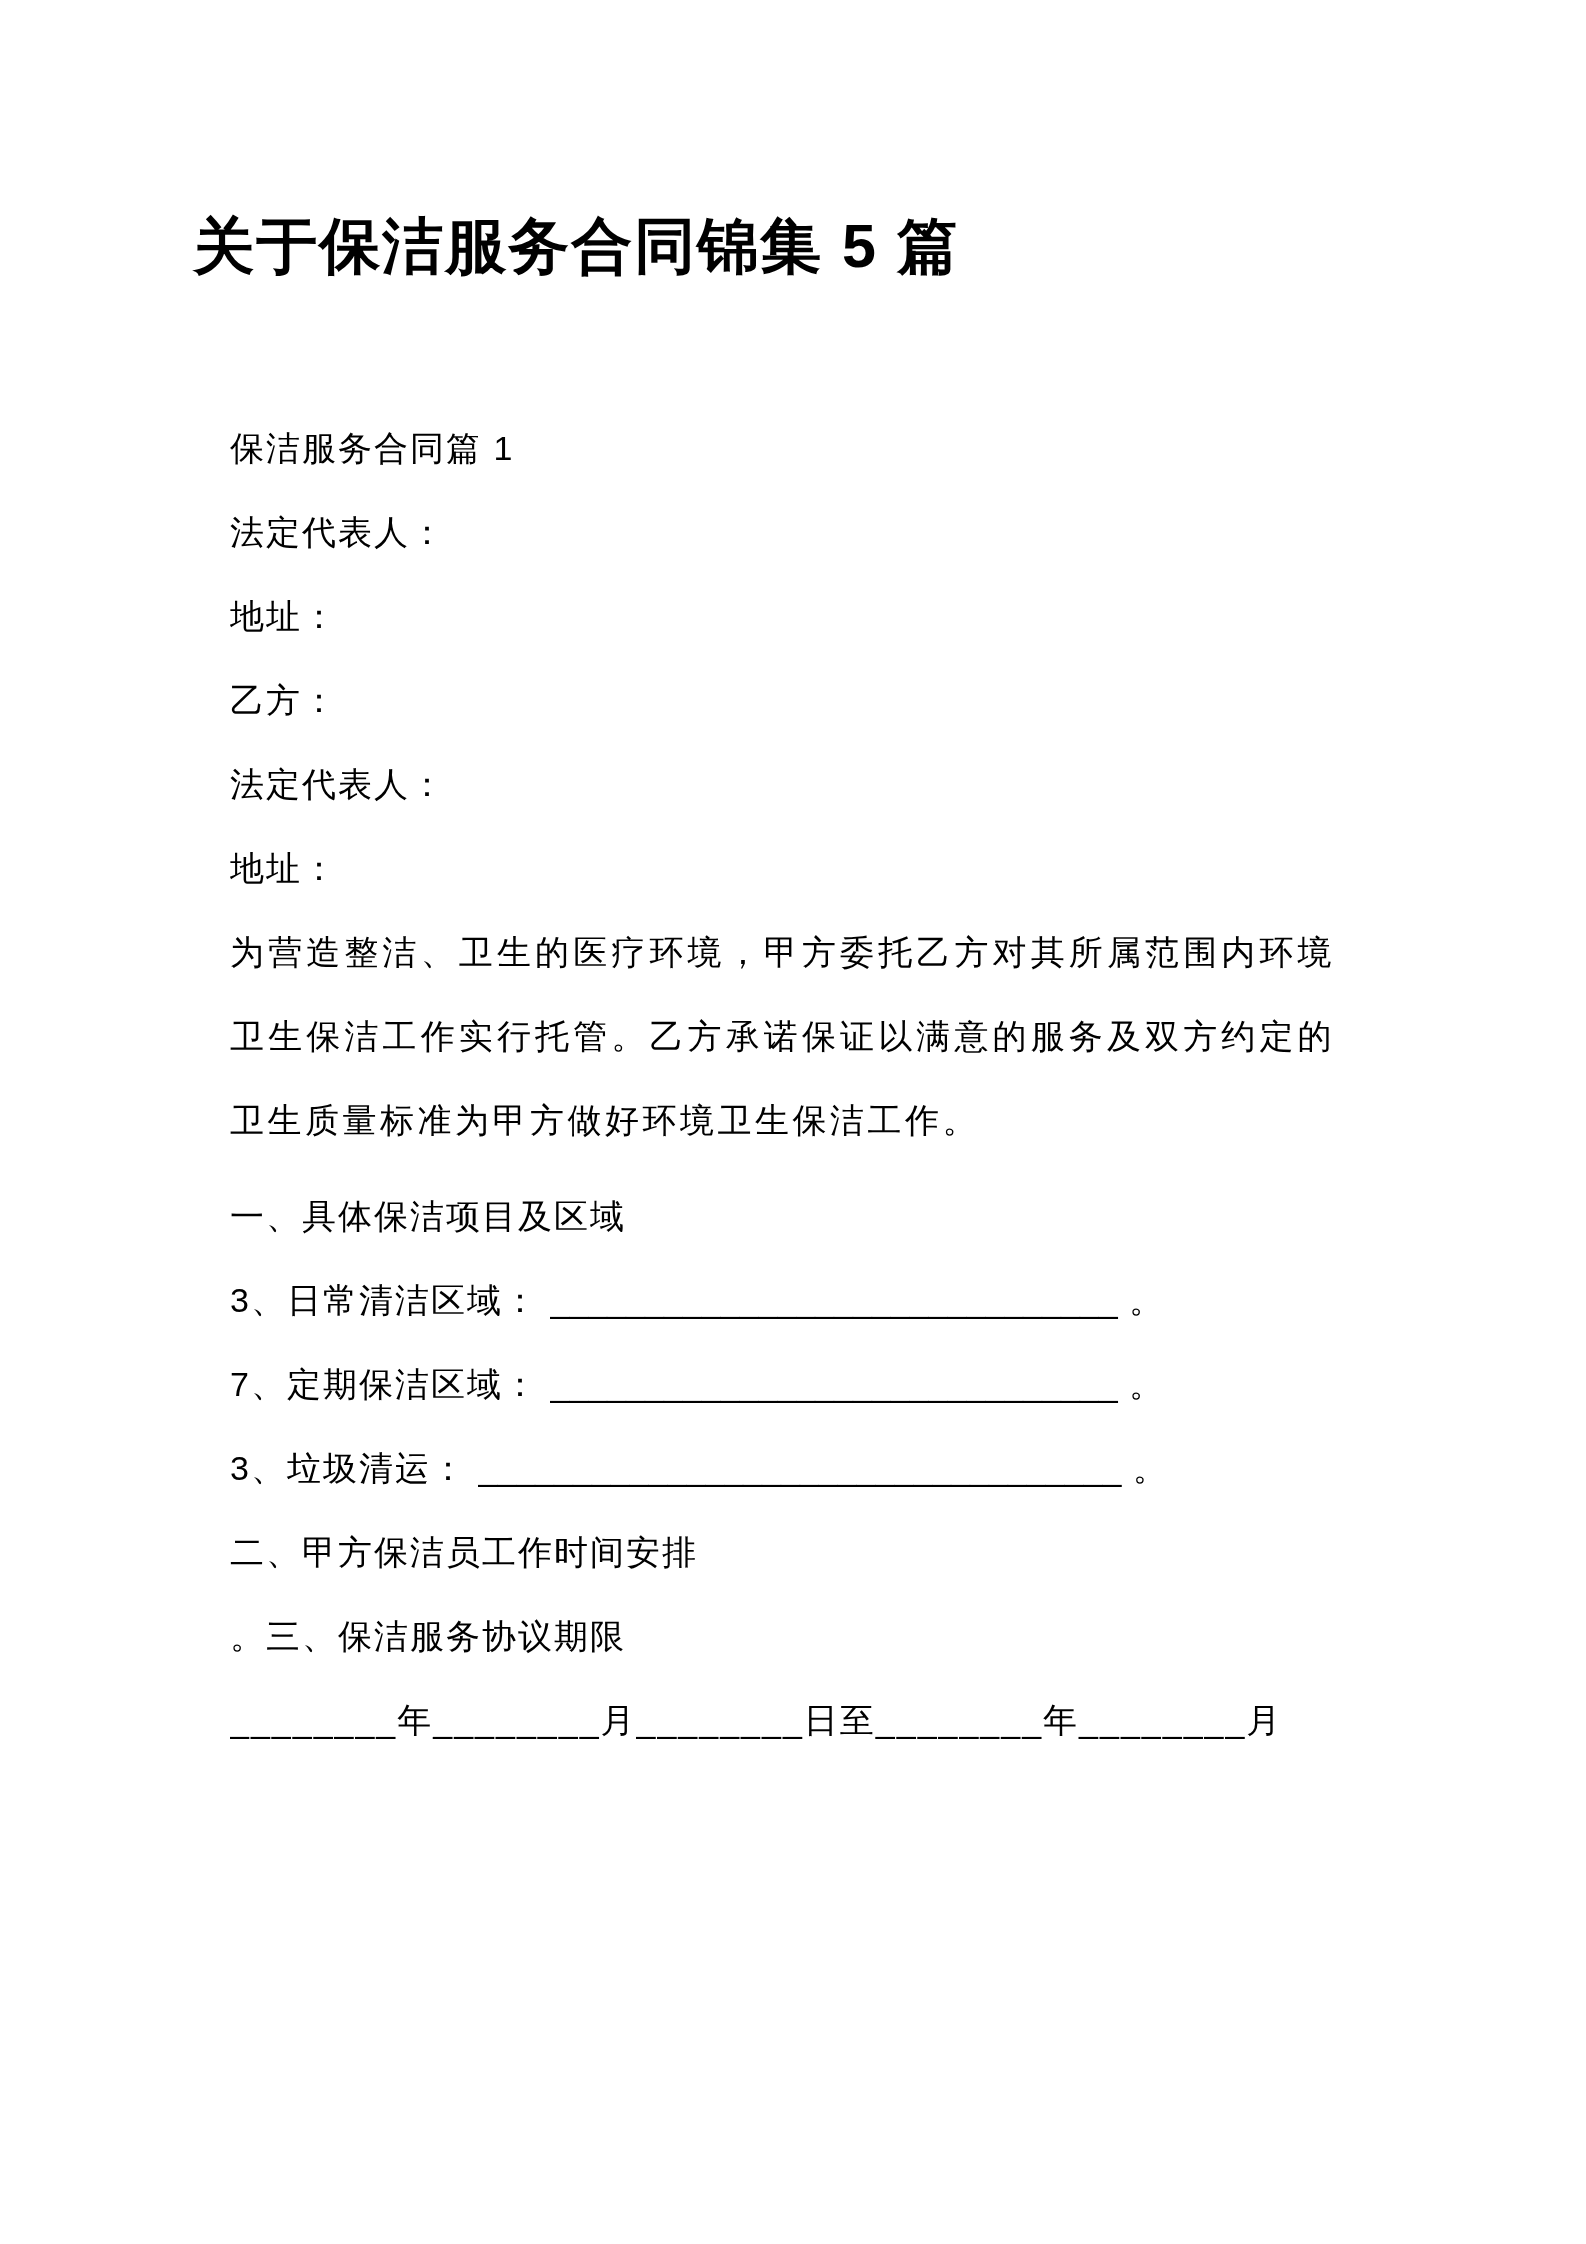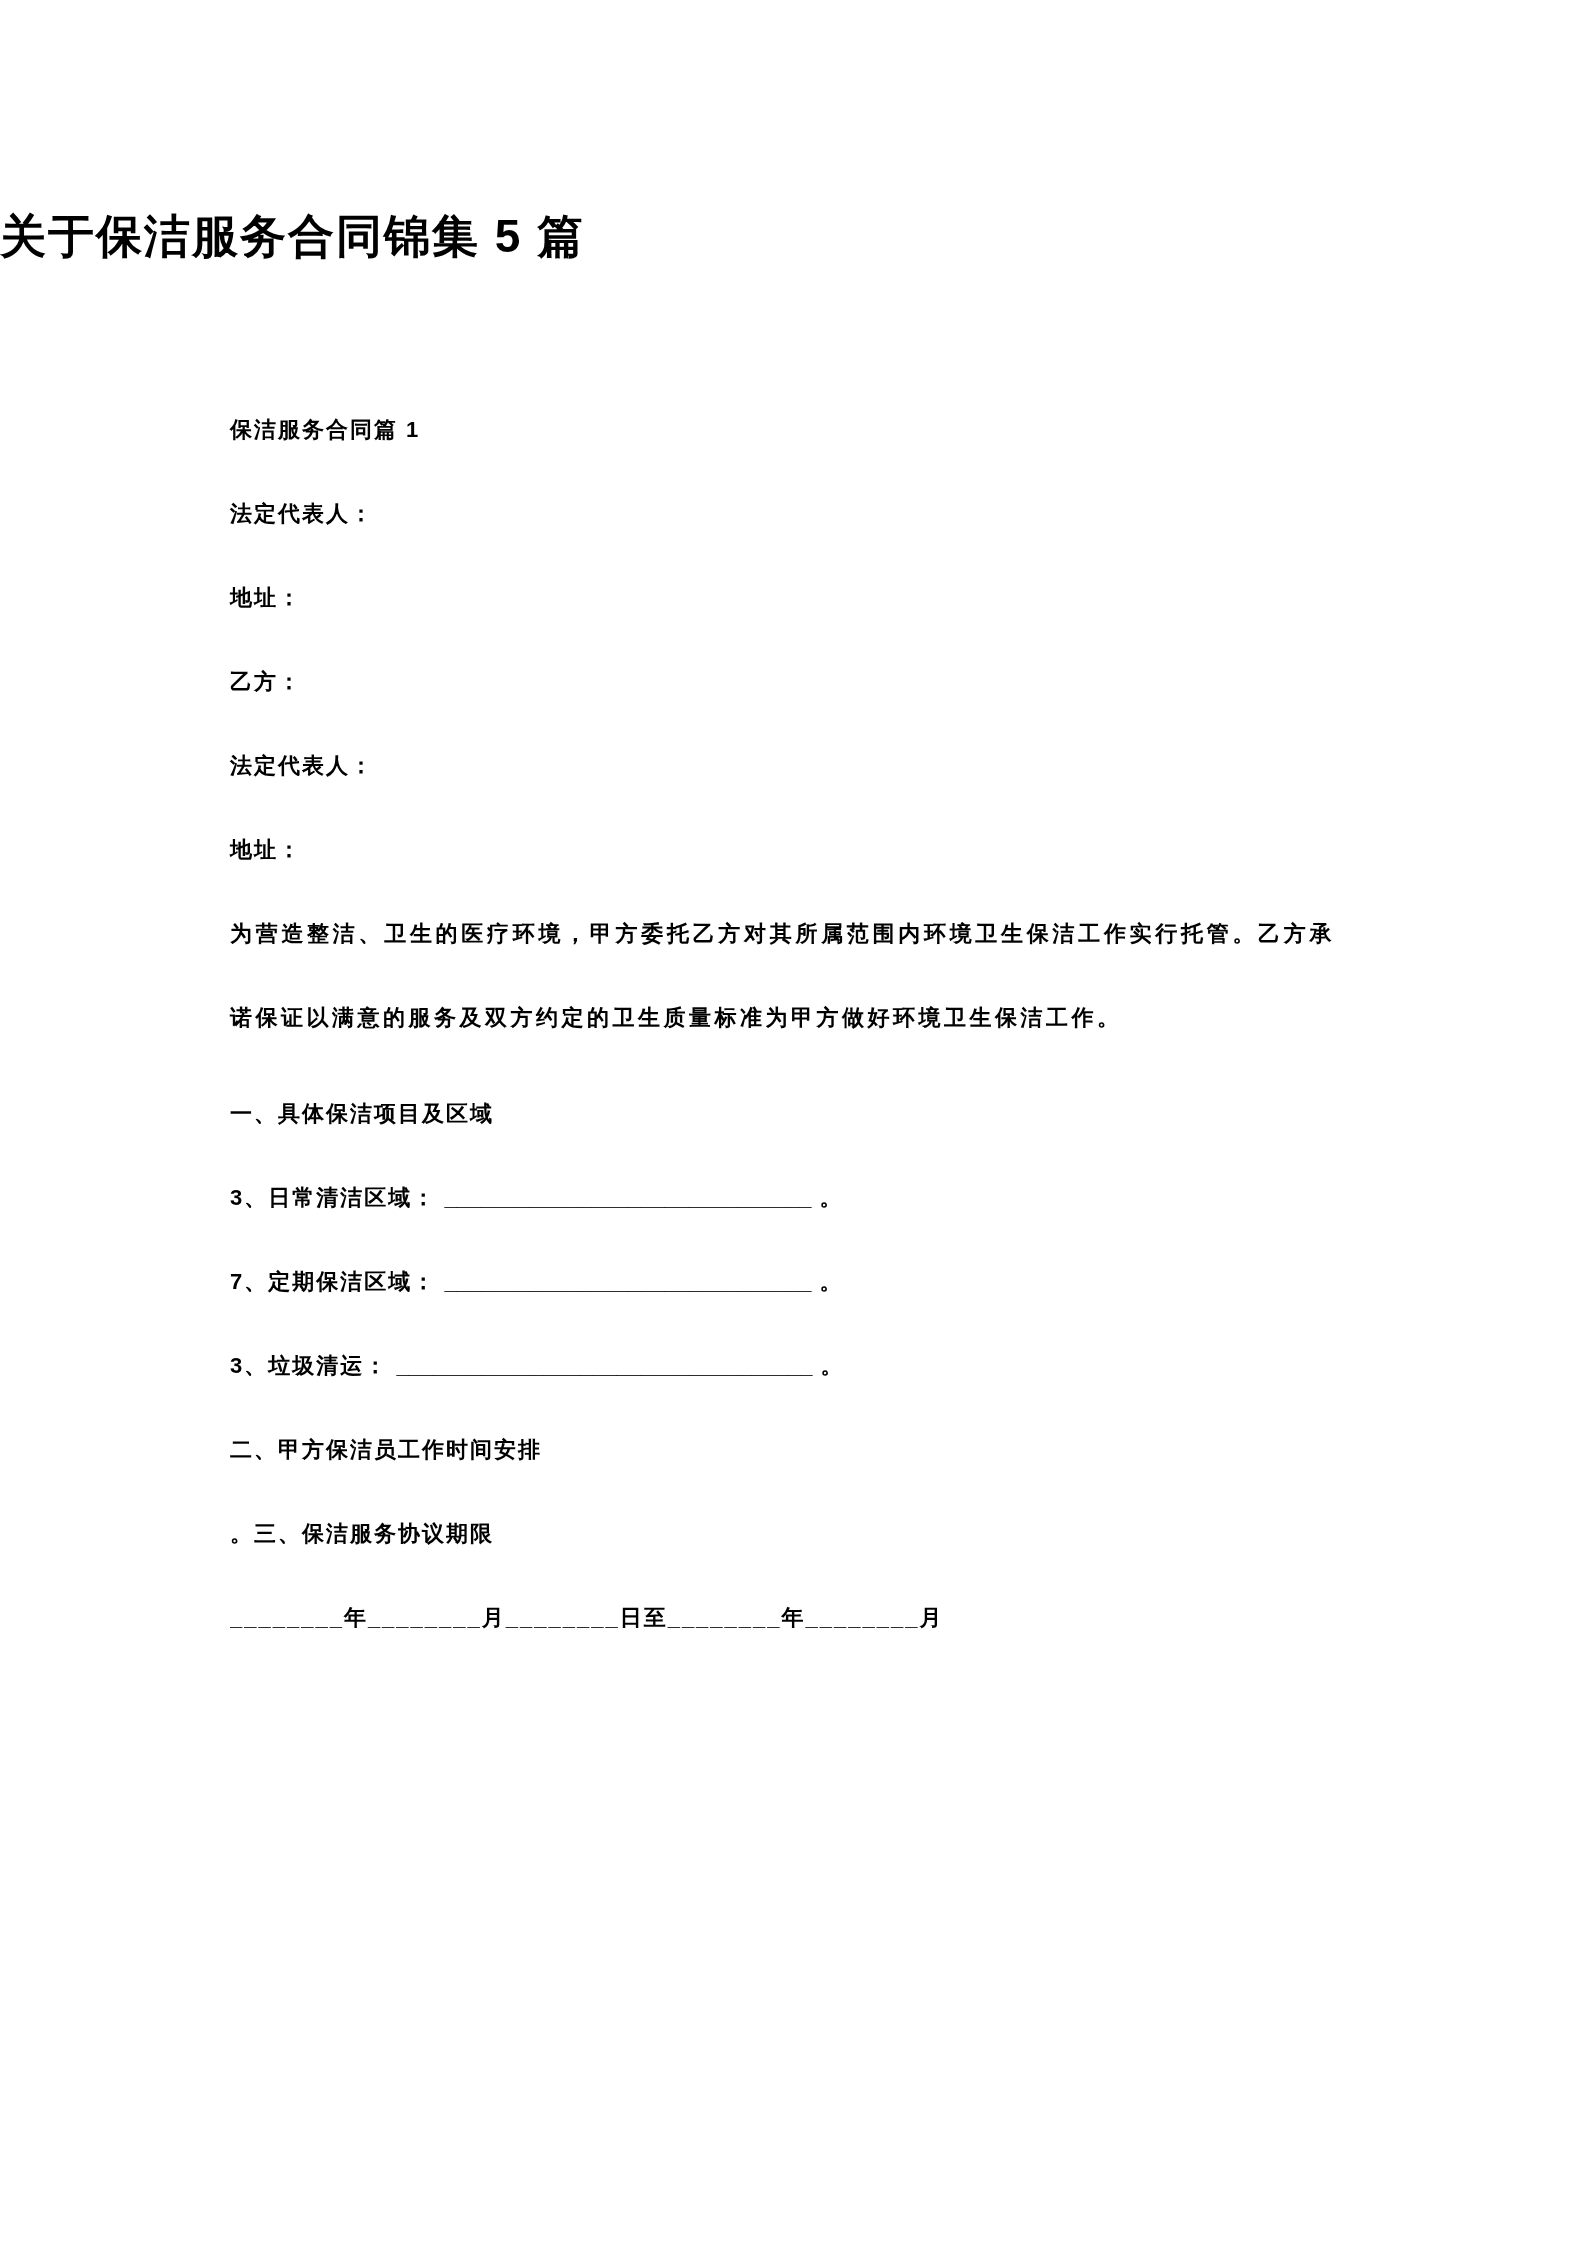--- a/index.html
+++ b/index.html
@@ -16,30 +16,30 @@
     font-family: "Liberation Sans", "DejaVu Sans", sans-serif;
     overflow: hidden;
   }
   .content {
     margin-left: 230px;
     width: 1105px;
   }
   .doc-title {
     width: 960px;
     padding-top: 208px;
-    text-align: left;
-    font-size: 46px;
+    text-align: right;
+    font-size: 61px;
     font-weight: 700;
     letter-spacing: 2px;
     line-height: 1.25;
     white-space: nowrap;
   }
   .body-text {
-    font-size: 22px;
-    font-weight: 700;
+    font-size: 34px;
+    font-weight: 400;
     line-height: 84px;
     letter-spacing: 2px;
   }
   .section-heading {
     margin-top: 122px;
   }
   .intro-paragraph {
     text-align: justify;
     text-align-last: left;
     letter-spacing: 3.5px;

